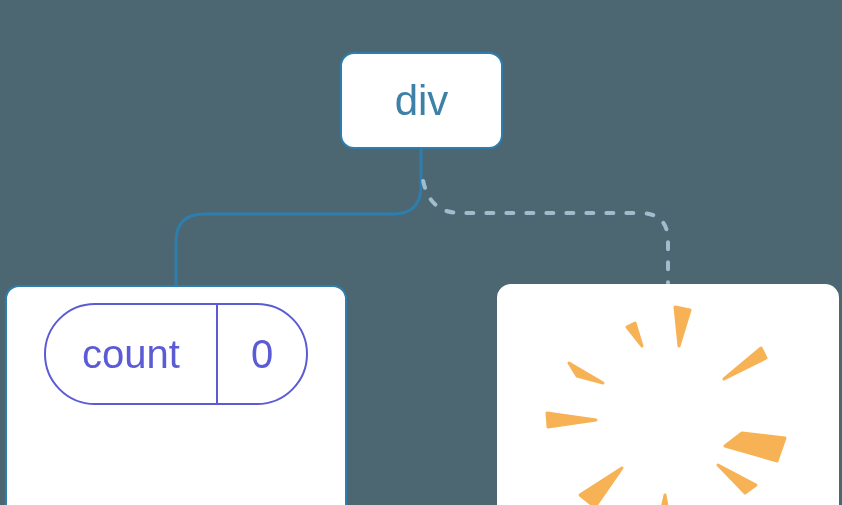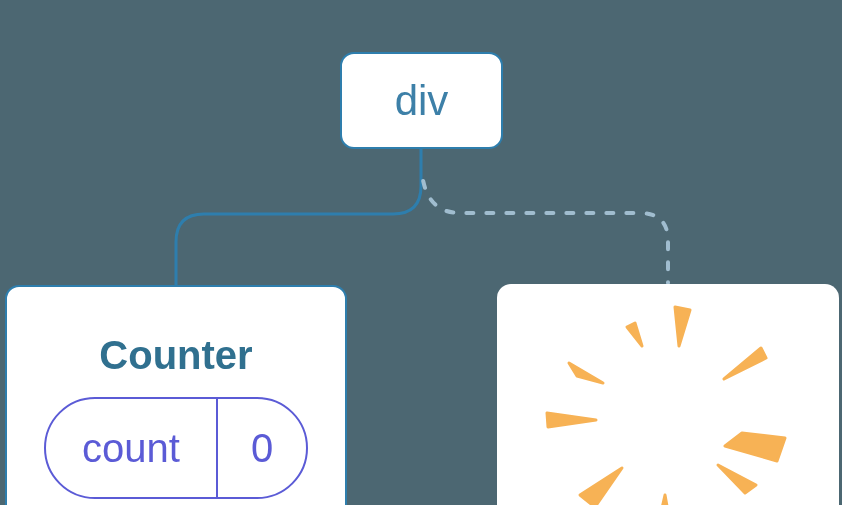--- a/index.html
+++ b/index.html
@@ -84,21 +84,20 @@
   <svg class="links" viewBox="0 0 842 505" aria-hidden="true">
     <path class="link solid" d="M421,100 L421,138 Q421,166 393,166 L204,166 Q176,166 176,194 L176,237"></path>
     <path class="link dashed" d="M422,126 Q427,165 460,165 L640,165 Q668,165 668,193 L668,235"></path>
   </svg>
 
   <div class="node root">
     <span>div</span>
   </div>
 
   <div class="card counter">
-    <div class="card-title">Counter</div>
     <div class="pill">
       <div class="pill-name">count</div>
       <div class="pill-value">0</div>
     </div>
   </div>
 
   <div class="card poof">
     <svg viewBox="0 0 342 267" aria-hidden="true">
       <polygon class="ray" points="182,62 178,23 193,26"></polygon>
       <polygon class="ray" points="145,62 130,43 138,39"></polygon>

